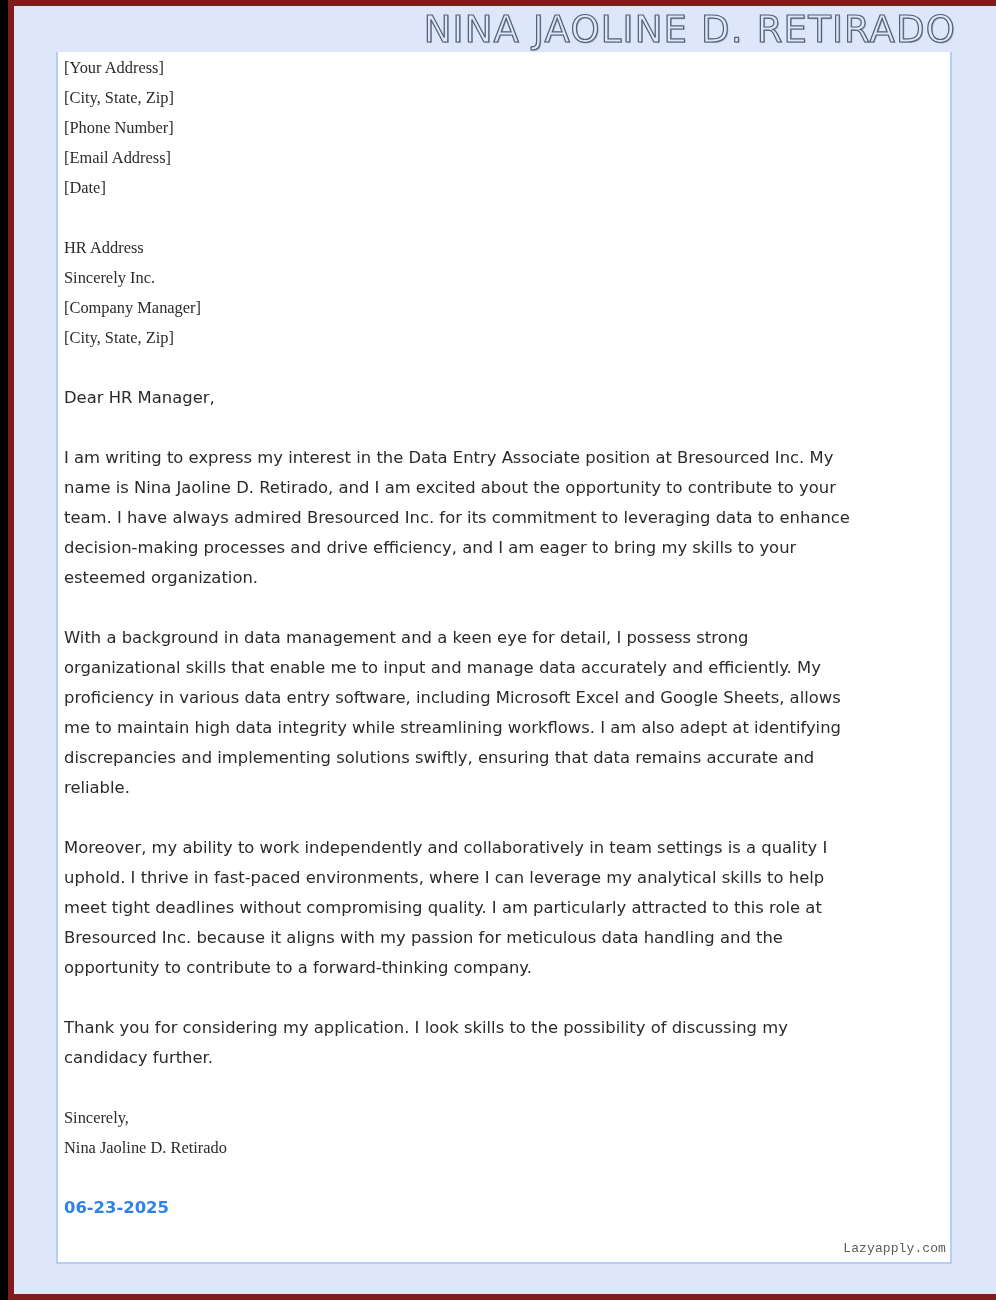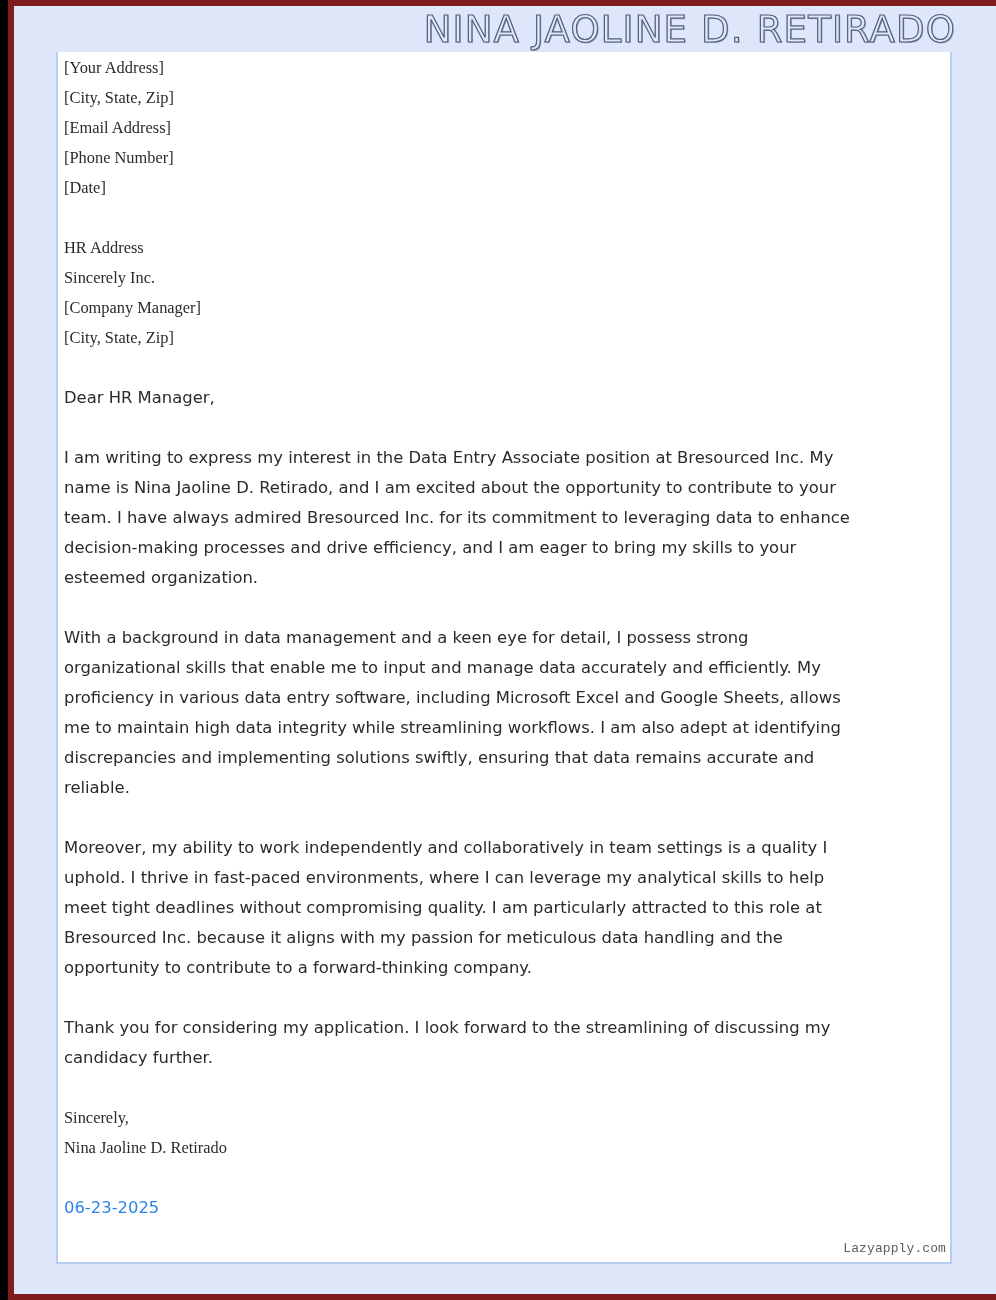--- a/index.html
+++ b/index.html
@@ -88,20 +88,21 @@
   .block {
     margin: 0 0 30px 0;
   }
   .block:last-child { margin-bottom: 0; }
   .line { display: block; white-space: pre-wrap; font-family: Liberation Serif, serif; }
   .para { margin: 0 0 30px 0; text-align: left; }
 
   .date-stamp {
     color: #2f82e8;
     display: block;
+    font-weight: bold;
   }
 
   .watermark {
     position: absolute;
     right: 52px;
     bottom: 38px;
     font-family: Liberation Mono, monospace;
     font-size: 13px;
     color: #5d5d5d;
     letter-spacing: 0.1px;
@@ -118,38 +119,38 @@
 
   <div class="doc-topbar"></div>
 
   <div class="doc-sheet"></div>
 
   <div class="doc-body">
 
     <div class="block">
       <span class="line">[Your Address]</span>
       <span class="line">[City, State, Zip]</span>
+      <span class="line">[Phone Number]</span>
       <span class="line">[Email Address]</span>
-      <span class="line">[Phone Number]</span>
       <span class="line">[Date]</span>
     </div>
 
     <div class="block">
       <span class="line">HR Address</span>
       <span class="line">Sincerely Inc.</span>
       <span class="line">[Company Manager]</span>
       <span class="line">[City, State, Zip]</span>
     </div>
 
     <p class="para">Dear HR Manager,</p>
 
     <p class="para">I am writing to express my interest in the Data Entry Associate position at Bresourced Inc. My name is Nina Jaoline D. Retirado, and I am excited about the opportunity to contribute to your team. I have always admired Bresourced Inc. for its commitment to leveraging data to enhance decision-making processes and drive efficiency, and I am eager to bring my skills to your esteemed organization.</p>
     <p class="para">With a background in data management and a keen eye for detail, I possess strong organizational skills that enable me to input and manage data accurately and efficiently. My proficiency in various data entry software, including Microsoft Excel and Google Sheets, allows me to maintain high data integrity while streamlining workflows. I am also adept at identifying discrepancies and implementing solutions swiftly, ensuring that data remains accurate and reliable.</p>
     <p class="para">Moreover, my ability to work independently and collaboratively in team settings is a quality I uphold. I thrive in fast-paced environments, where I can leverage my analytical skills to help meet tight deadlines without compromising quality. I am particularly attracted to this role at Bresourced Inc. because it aligns with my passion for meticulous data handling and the opportunity to contribute to a forward-thinking company.</p>
-    <p class="para">Thank you for considering my application. I look forward to the streamlining of discussing my candidacy further.</p>
+    <p class="para">Thank you for considering my application. I look skills to the possibility of discussing my candidacy further.</p>
 
     <div class="block">
       <span class="line">Sincerely,</span>
       <span class="line">Nina Jaoline D. Retirado</span>
     </div>
 
     <span class="date-stamp">06-23-2025</span>
 
   </div>
 

